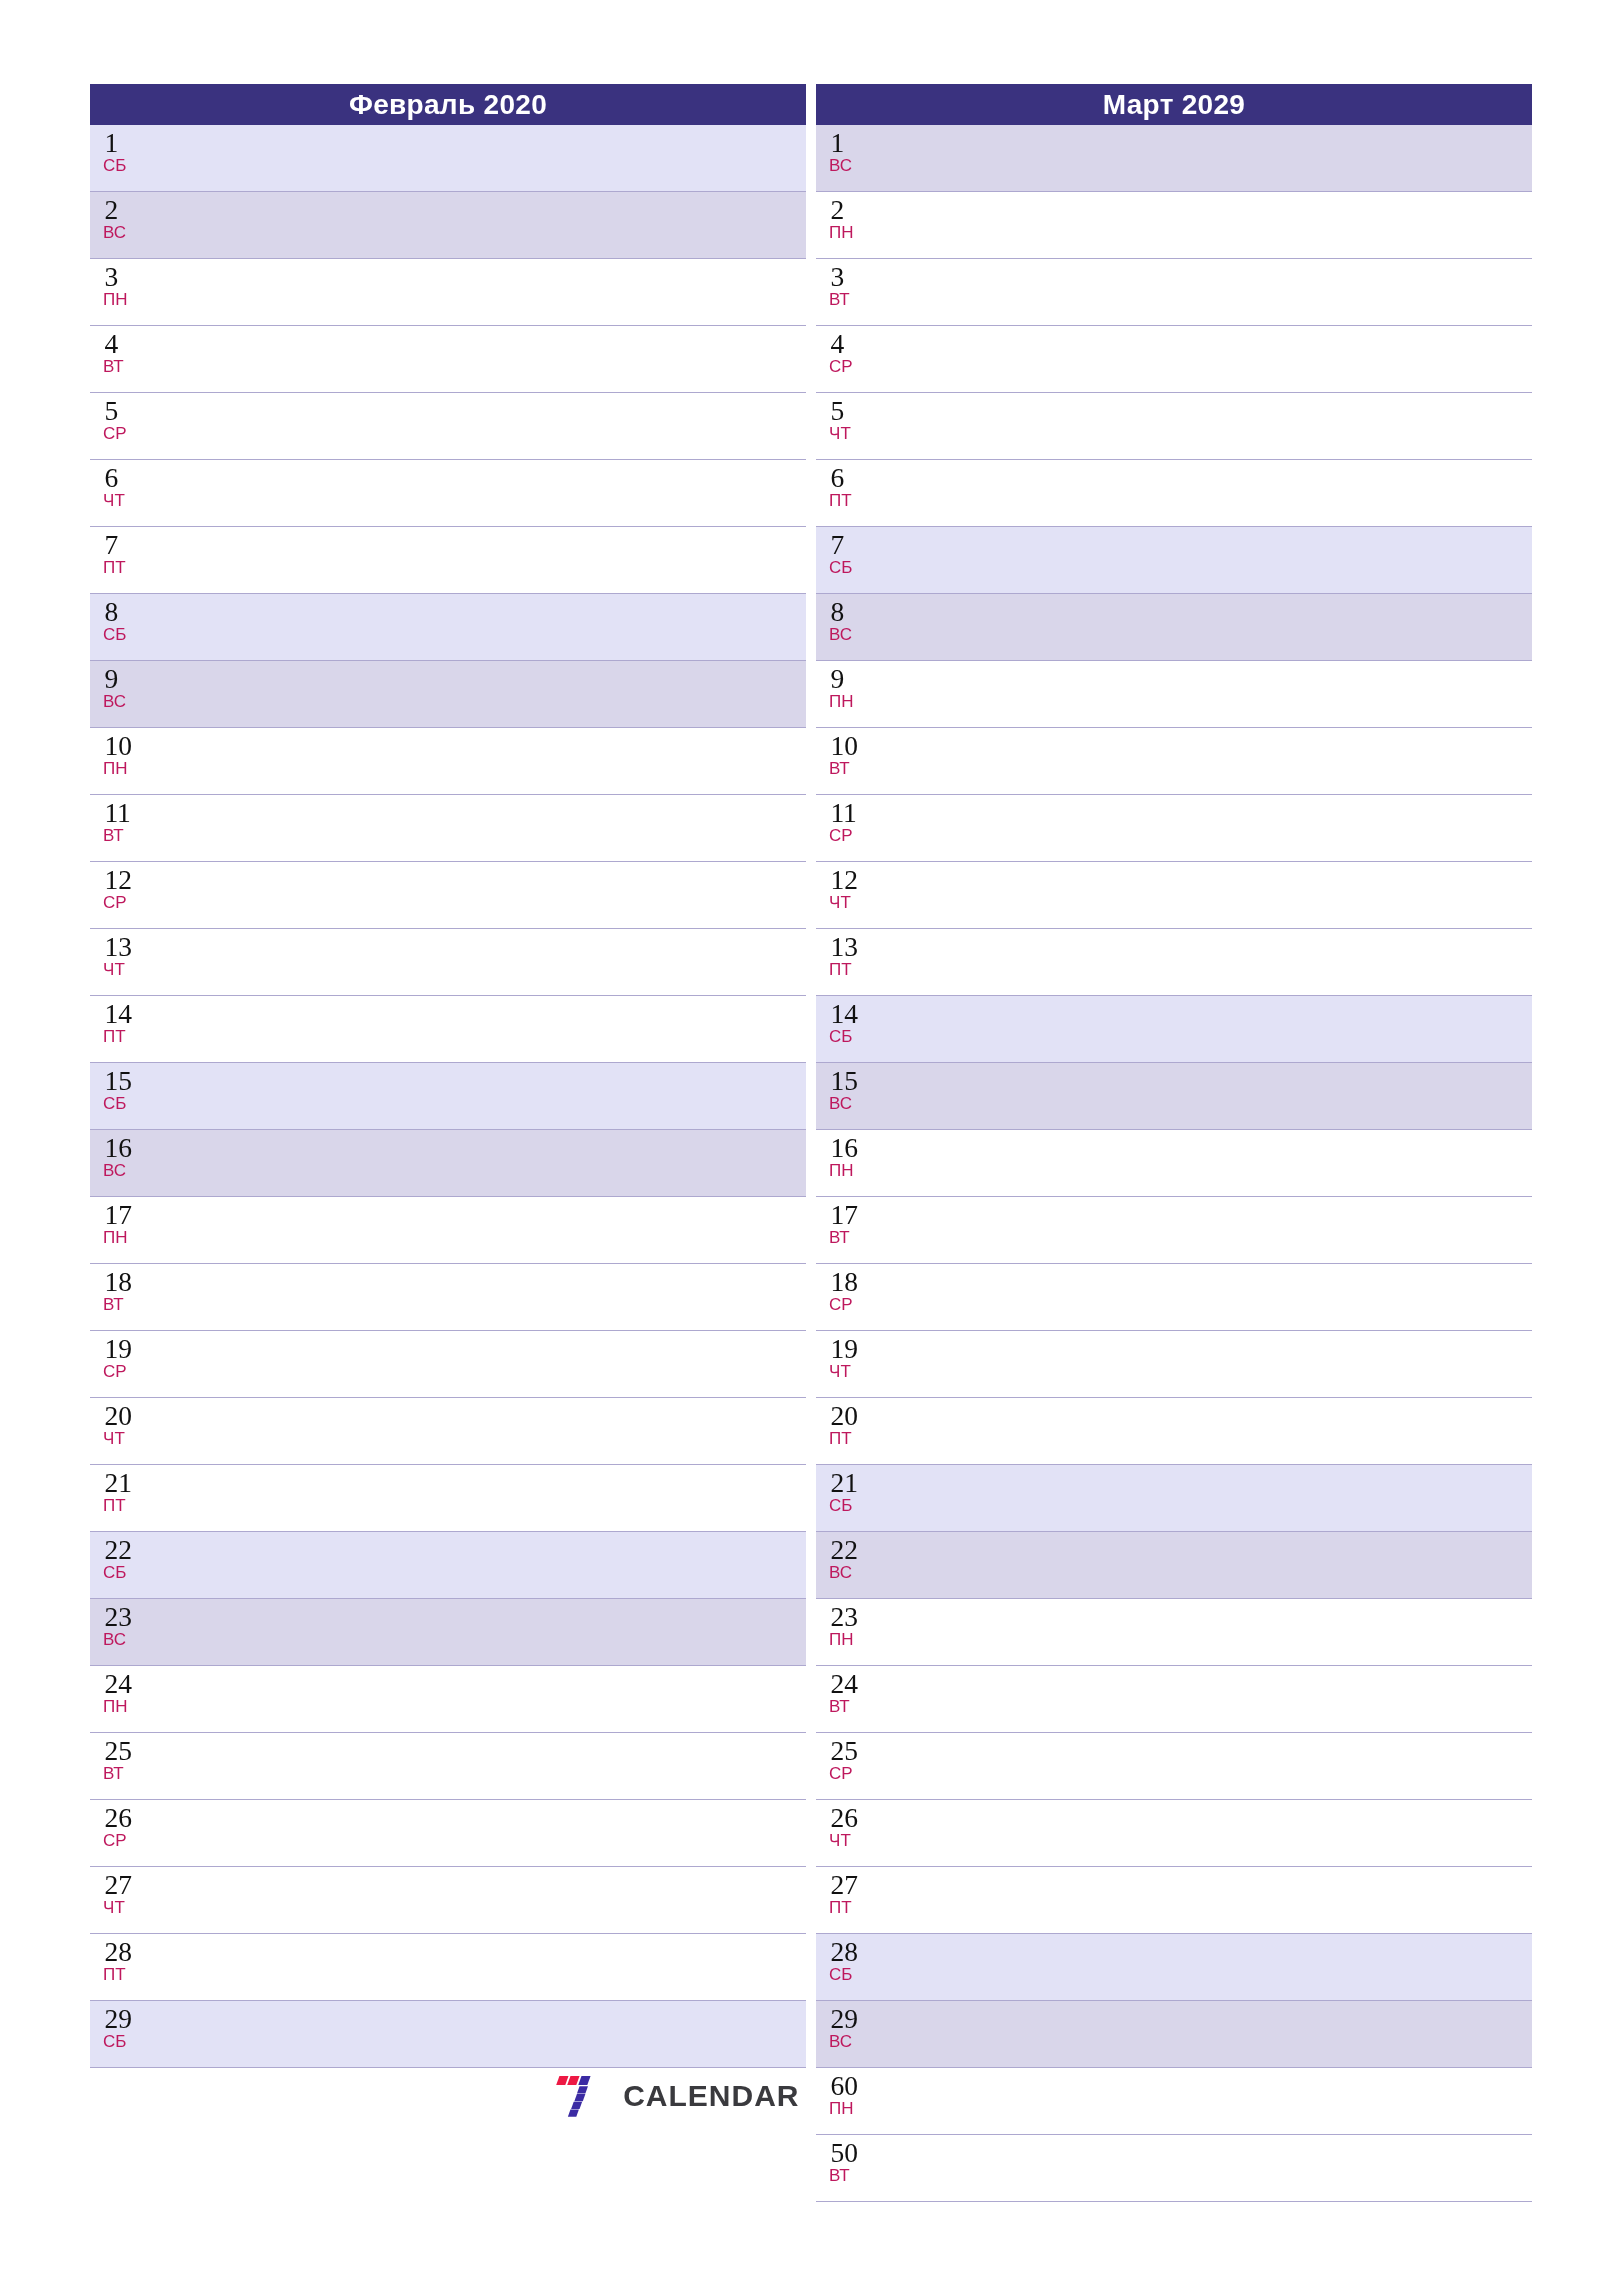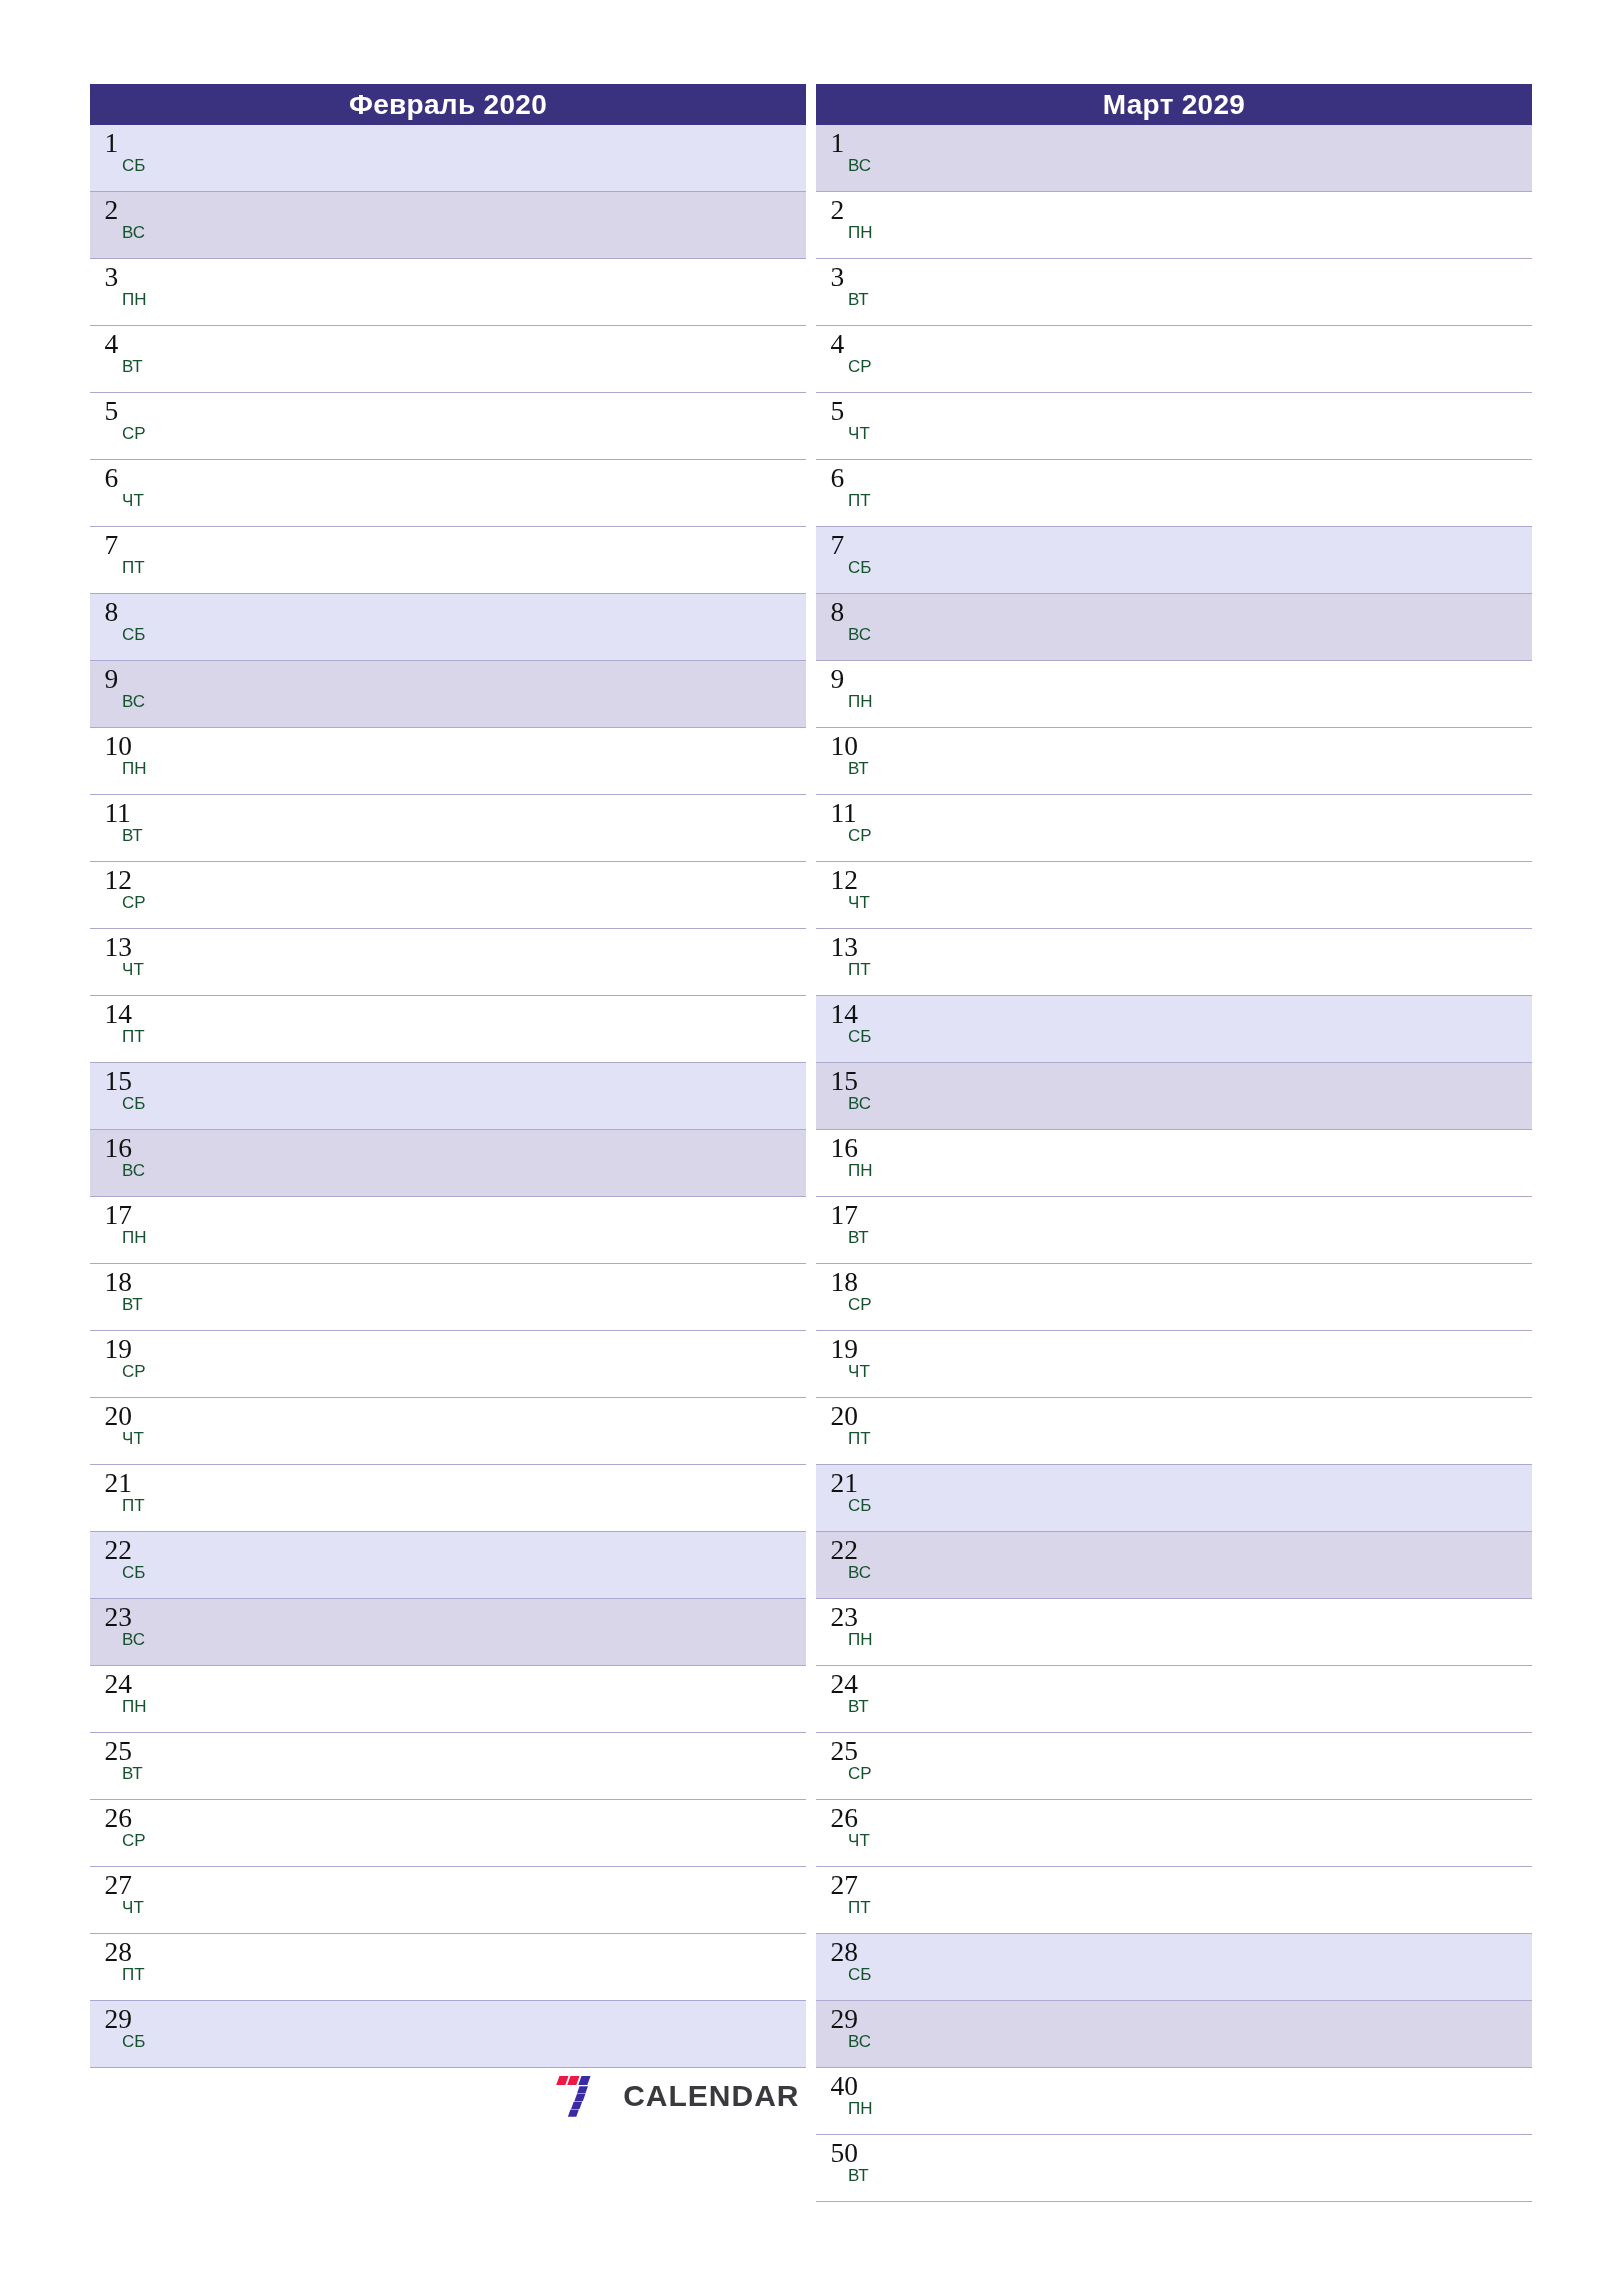--- a/index.html
+++ b/index.html
@@ -82,26 +82,25 @@
     line-height: 29px;
     color: #111111;
     display: block;
     padding-left: 2.6px;
   }
 
   .day-dow {
     font-family: "Liberation Sans", sans-serif;
     font-size: 17px;
     line-height: 18.3px;
-    color: #14532d;
+    color: #be185d;
     display: block;
     text-transform: uppercase;
     padding-left: 1.3px;
     padding-top: 0.7px;
-    margin-left: 19px;
   }
 
   
   .brand {
     position: absolute;
     left: 90px;
     width: 716px;
     height: 59px;
     display: flex;
     align-items: center;
@@ -371,21 +370,21 @@
           </div>
           <div class="day-row sat">
             <span class="day-num">28</span>
             <span class="day-dow">СБ</span>
           </div>
           <div class="day-row sun">
             <span class="day-num">29</span>
             <span class="day-dow">ВС</span>
           </div>
           <div class="day-row">
-            <span class="day-num">40</span>
+            <span class="day-num">60</span>
             <span class="day-dow">ПН</span>
           </div>
           <div class="day-row">
             <span class="day-num">50</span>
             <span class="day-dow">ВТ</span>
           </div>
         </div>
     </div>
 
   </div>

